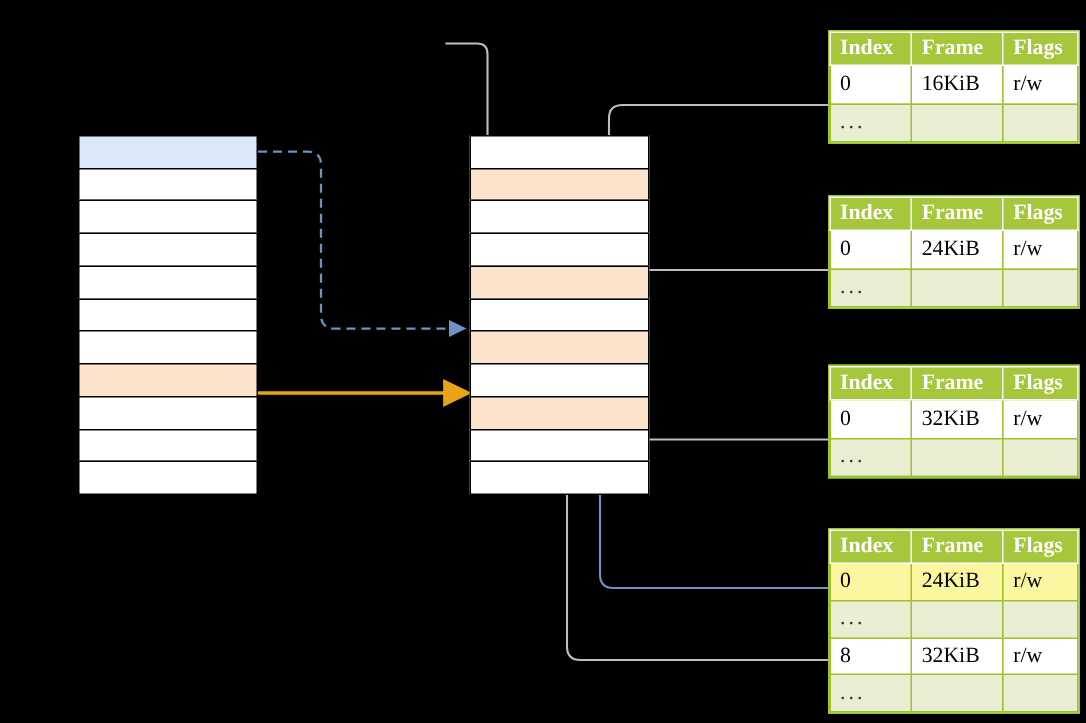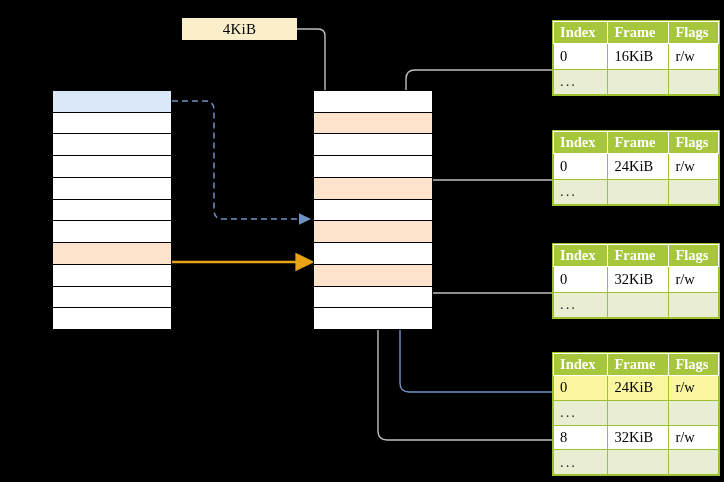--- a/index.html
+++ b/index.html
@@ -96,21 +96,20 @@
 
     <g>
       <path d="M172,101 L205,101 Q214,101 214,110 L214,210 Q214,219 223,219 L305,219" fill="none" stroke="#6f92c4" stroke-width="1.5" stroke-dasharray="6,4" marker-end="url(#ar-blue)"></path>
     </g>
 
     <g>
       <path d="M172,262 L305,262" fill="none" stroke="#e8a317" stroke-width="2.4" marker-end="url(#ar-orange)"></path>
     </g>
   </svg>
 
-  <div class="labelbox" style="left:182px;top:18px;width:115px;height:22px;">4KiB</div>
 
   <div class="memcol" id="left-col" style="left:52px;top:90px;width:120px;height:239px;">
       <div class="memrow blue" style="top: 0px; height: 22.7273px; width: 100%;"></div>
       <div class="memrow" style="top: 21.7273px; height: 22.7273px; width: 100%;"></div>
       <div class="memrow" style="top: 43.4545px; height: 22.7273px; width: 100%;"></div>
       <div class="memrow" style="top: 65.1818px; height: 22.7273px; width: 100%;"></div>
       <div class="memrow" style="top: 86.9091px; height: 22.7273px; width: 100%;"></div>
       <div class="memrow" style="top: 108.636px; height: 22.7273px; width: 100%;"></div>
       <div class="memrow" style="top: 130.364px; height: 22.7273px; width: 100%;"></div>
       <div class="memrow peach" style="top: 152.091px; height: 22.7273px; width: 100%;"></div>

